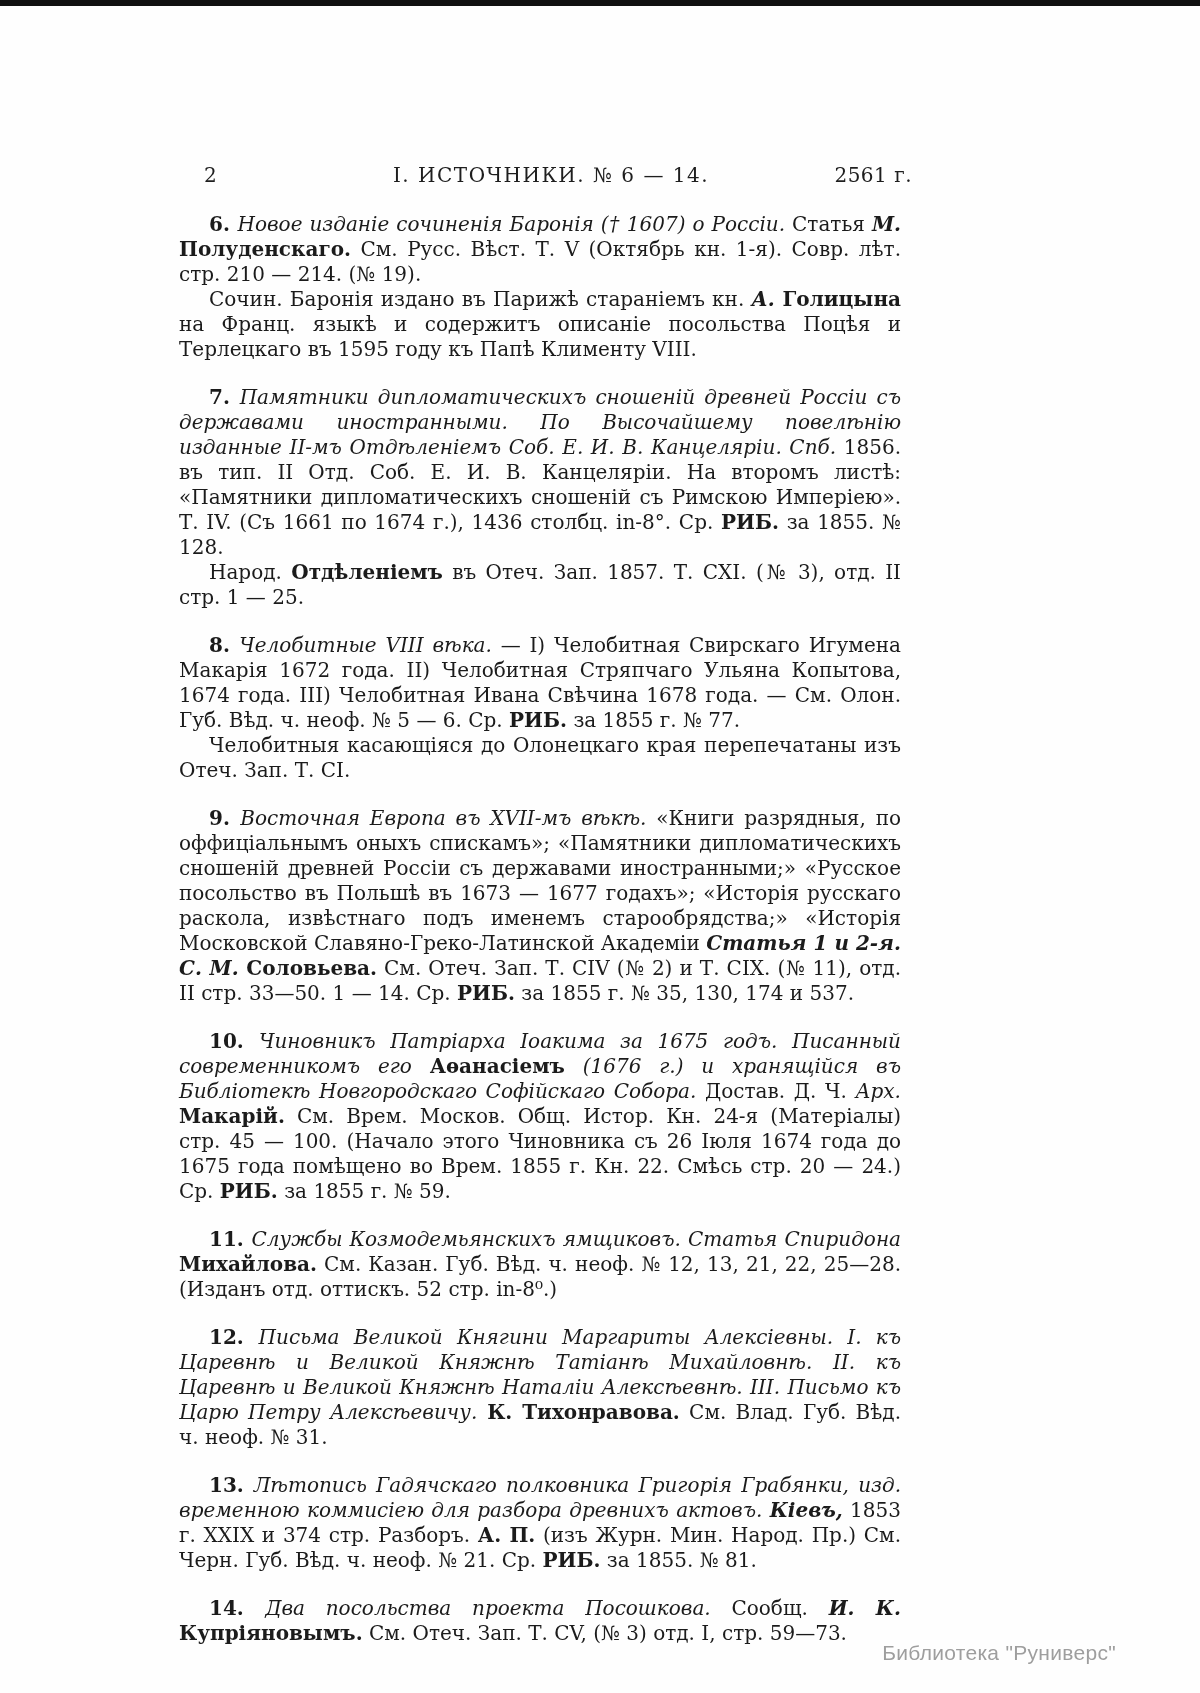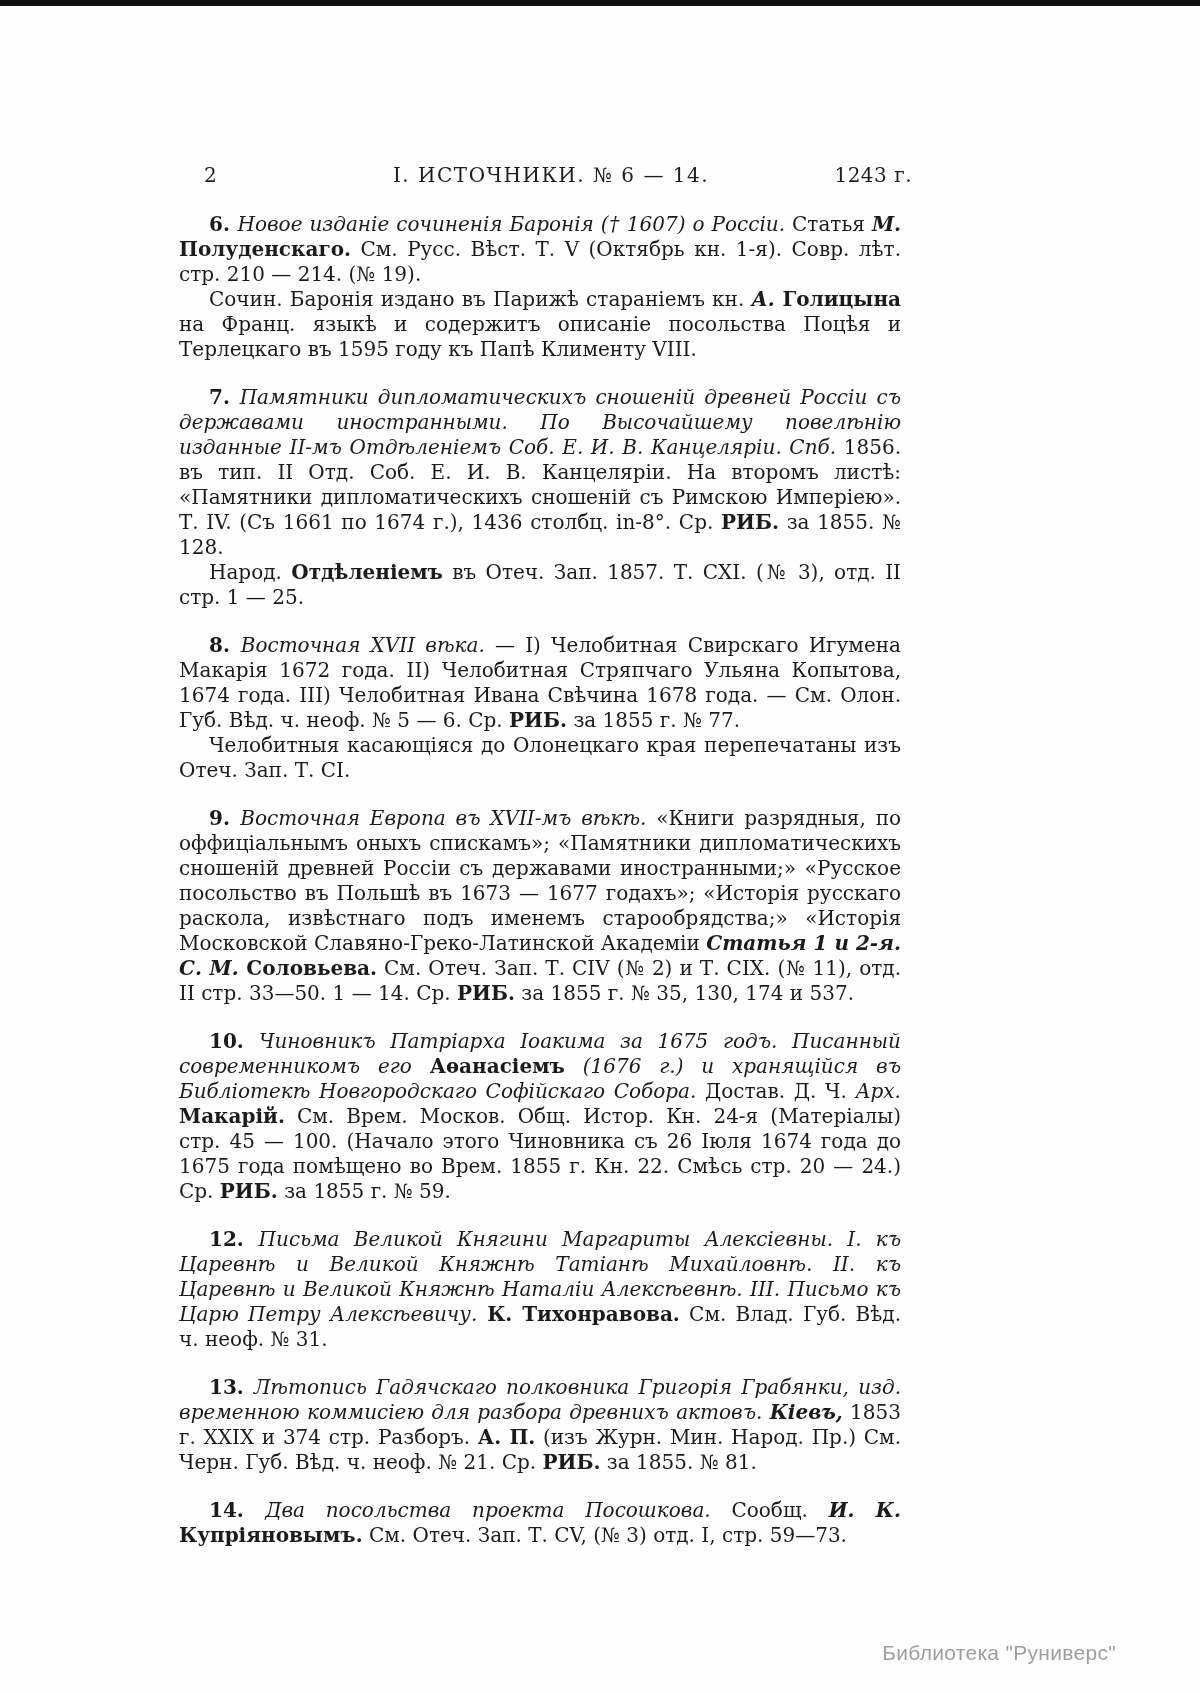--- a/index.html
+++ b/index.html
@@ -56,31 +56,32 @@
 </style>
 </head>
 <body>
 
 <div class="page">
   <div class="scan-bar"></div>
 
   <header class="page-header">
     <span class="pnum">2</span>
     <span class="ptitle">І. ИСТОЧНИКИ. № 6 — 14.</span>
-    <span class="pyear">1243 г.</span>
+    <span class="pyear">2561 г.</span>
   </header>
 
   <main class="text-block">
     <p class="entry"><span class="r-b">6. </span><span class="r-i">Новое изданіе сочиненія Баронія († 1607) о Россіи.</span><span class="r-n"> Статья </span><span class="r-bi">М. </span><span class="r-b">Полуденскаго.</span><span class="r-n"> См. Русс. Вѣст. Т. V (Октябрь кн. 1-я). Совр. лѣт. стр. 210 — 214. (№ 19).</span></p>
     <p class="note"><span class="r-n">Сочин. Баронія издано въ Парижѣ стараніемъ кн. </span><span class="r-bi">А. </span><span class="r-b">Голицына</span><span class="r-n"> на Франц. языкѣ и содержитъ описаніе посольства Поцѣя и Терлецкаго въ 1595 году къ Папѣ Клименту VIII.</span></p>
     <p class="entry"><span class="r-b">7. </span><span class="r-i">Памятники дипломатическихъ сношеній древней Россіи съ державами иностранными. По Высочайшему повелѣнію изданные ІІ-мъ Отдѣленіемъ Соб. Е. И. В. Канцеляріи. Спб.</span><span class="r-n"> 1856. въ тип. II Отд. Соб. Е. И. В. Канцеляріи. На второмъ листѣ: «Памятники дипломатическихъ сношеній съ Римскою Имперіею». Т. IV. (Съ 1661 по 1674 г.), 1436 столбц. in-8°. Ср. </span><span class="r-b">РИБ.</span><span class="r-n"> за 1855. № 128.</span></p>
     <p class="note"><span class="r-n">Народ. </span><span class="r-b">Отдѣленіемъ</span><span class="r-n"> въ Отеч. Зап. 1857. Т. СХІ. (№ 3), отд. II стр. 1 — 25.</span></p>
-    <p class="entry"><span class="r-b">8. </span><span class="r-i">Восточная XVII вѣка.</span><span class="r-n"> — I) Челобитная Свирскаго Игумена Макарія 1672 года. II) Челобитная Стряпчаго Ульяна Копытова, 1674 года. III) Челобитная Ивана Свѣчина 1678 года. — См. Олон. Губ. Вѣд. ч. неоф. № 5 — 6. Ср. </span><span class="r-b">РИБ.</span><span class="r-n"> за 1855 г. № 77.</span></p>
+    <p class="entry"><span class="r-b">8. </span><span class="r-i">Челобитные VIII вѣка.</span><span class="r-n"> — I) Челобитная Свирскаго Игумена Макарія 1672 года. II) Челобитная Стряпчаго Ульяна Копытова, 1674 года. III) Челобитная Ивана Свѣчина 1678 года. — См. Олон. Губ. Вѣд. ч. неоф. № 5 — 6. Ср. </span><span class="r-b">РИБ.</span><span class="r-n"> за 1855 г. № 77.</span></p>
     <p class="note"><span class="r-n">Челобитныя касающіяся до Олонецкаго края перепечатаны изъ Отеч. Зап. Т. СІ.</span></p>
     <p class="entry"><span class="r-b">9. </span><span class="r-i">Восточная Европа въ XVII-мъ вѣкѣ.</span><span class="r-n"> «Книги разрядныя, по оффиціальнымъ оныхъ спискамъ»; «Памятники дипломатическихъ сношеній древней Россіи съ державами иностранными;» «Русское посольство въ Польшѣ въ 1673 — 1677 годахъ»; «Исторія русскаго раскола, извѣстнаго подъ именемъ старообрядства;» «Исторія Московской Славяно-Греко-Латинской Академіи </span><span class="r-bi">Статья 1 и 2-я. С. М. </span><span class="r-b">Соловьева.</span><span class="r-n"> См. Отеч. Зап. Т. CIV (№ 2) и Т. CIX. (№ 11), отд. II стр. 33—50. 1 — 14. Ср. </span><span class="r-b">РИБ.</span><span class="r-n"> за 1855 г. № 35, 130, 174 и 537.</span></p>
     <p class="entry"><span class="r-b">10. </span><span class="r-i">Чиновникъ Патріарха Іоакима за 1675 годъ. Писанный современникомъ его </span><span class="r-b">Аѳанасіемъ</span><span class="r-i"> (1676 г.) и хранящійся въ Библіотекѣ Новгородскаго Софійскаго Собора.</span><span class="r-n"> Достав. Д. Ч. </span><span class="r-i">Арх. </span><span class="r-b">Макарій.</span><span class="r-n"> См. Врем. Москов. Общ. Истор. Кн. 24-я (Матеріалы) стр. 45 — 100. (Начало этого Чиновника съ 26 Іюля 1674 года до 1675 года помѣщено во Врем. 1855 г. Кн. 22. Смѣсь стр. 20 — 24.) Ср. </span><span class="r-b">РИБ.</span><span class="r-n"> за 1855 г. № 59.</span></p>
+    <p class="entry"><span class="r-b">11. </span><span class="r-i">Службы Козмодемьянскихъ ямщиковъ. Статья Спиридона </span><span class="r-b">Михайлова.</span><span class="r-n"> См. Казан. Губ. Вѣд. ч. неоф. № 12, 13, 21, 22, 25—28. (Изданъ отд. оттискъ. 52 стр. in-8⁰.)</span></p>
     <p class="entry"><span class="r-b">12. </span><span class="r-i">Письма Великой Княгини Маргариты Алексіевны. I. къ Царевнѣ и Великой Княжнѣ Татіанѣ Михайловнѣ. II. къ Царевнѣ и Великой Княжнѣ Наталіи Алексѣевнѣ. III. Письмо къ Царю Петру Алексѣевичу.</span><span class="r-b"> К. Тихонравова.</span><span class="r-n"> См. Влад. Губ. Вѣд. ч. неоф. № 31.</span></p>
     <p class="entry"><span class="r-b">13. </span><span class="r-i">Лѣтопись Гадячскаго полковника Григорія Грабянки, изд. временною коммисіею для разбора древнихъ актовъ. </span><span class="r-bi">Кіевъ,</span><span class="r-n"> 1853 г. XXIX и 374 стр. Разборъ. </span><span class="r-b">А. П.</span><span class="r-n"> (изъ Журн. Мин. Народ. Пр.) См. Черн. Губ. Вѣд. ч. неоф. № 21. Ср. </span><span class="r-b">РИБ.</span><span class="r-n"> за 1855. № 81.</span></p>
     <p class="entry"><span class="r-b">14. </span><span class="r-i">Два посольства проекта Посошкова.</span><span class="r-n"> Сообщ. </span><span class="r-bi">И. К. </span><span class="r-b">Купріяновымъ.</span><span class="r-n"> См. Отеч. Зап. Т. CV, (№ 3) отд. I, стр. 59—73.</span></p>
   </main>
 
   <div class="watermark">Библиотека "Руниверс"</div>
 </div>
 
 </body></html>

